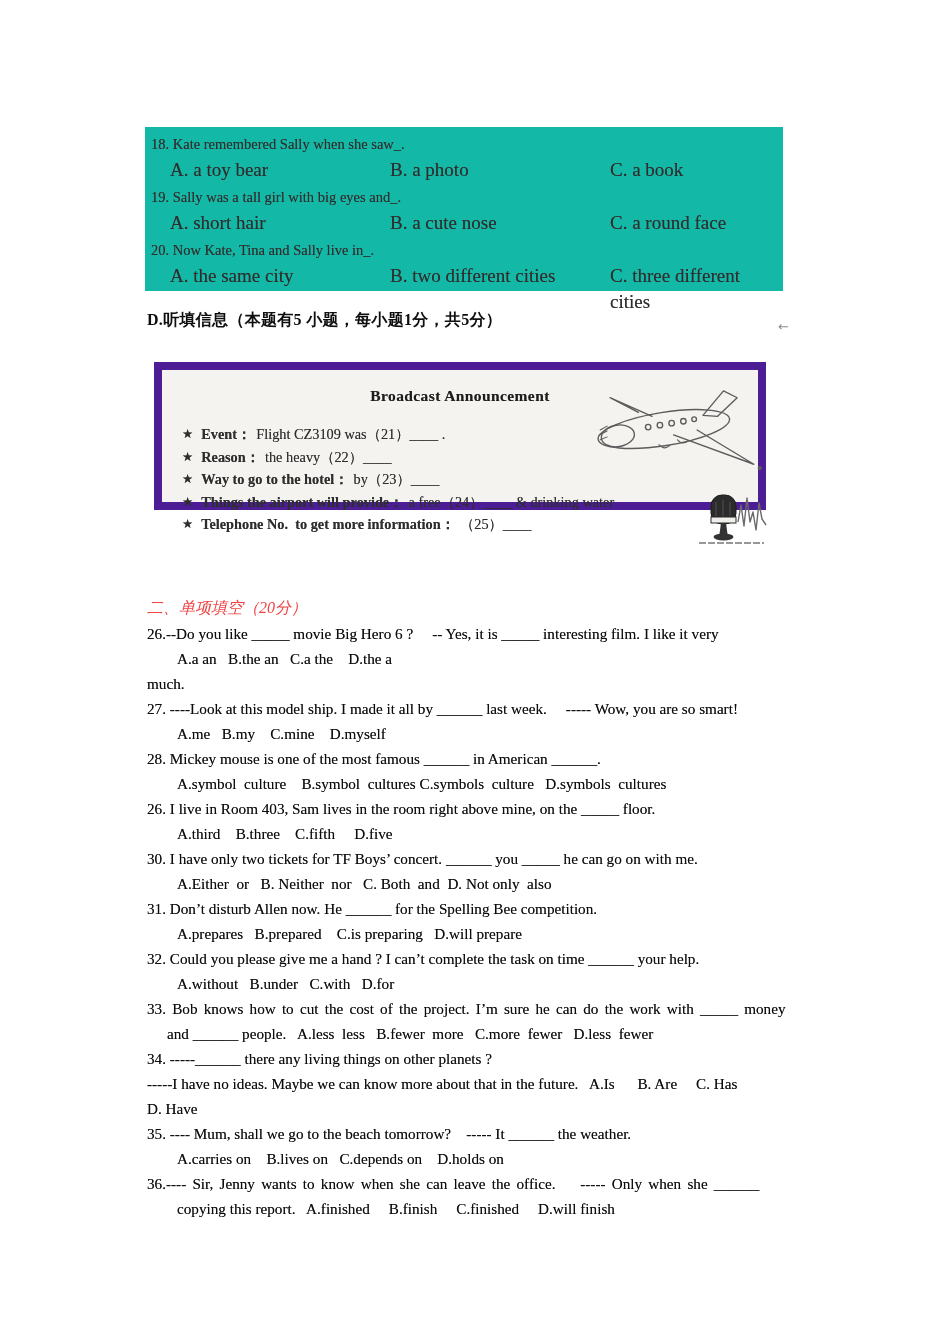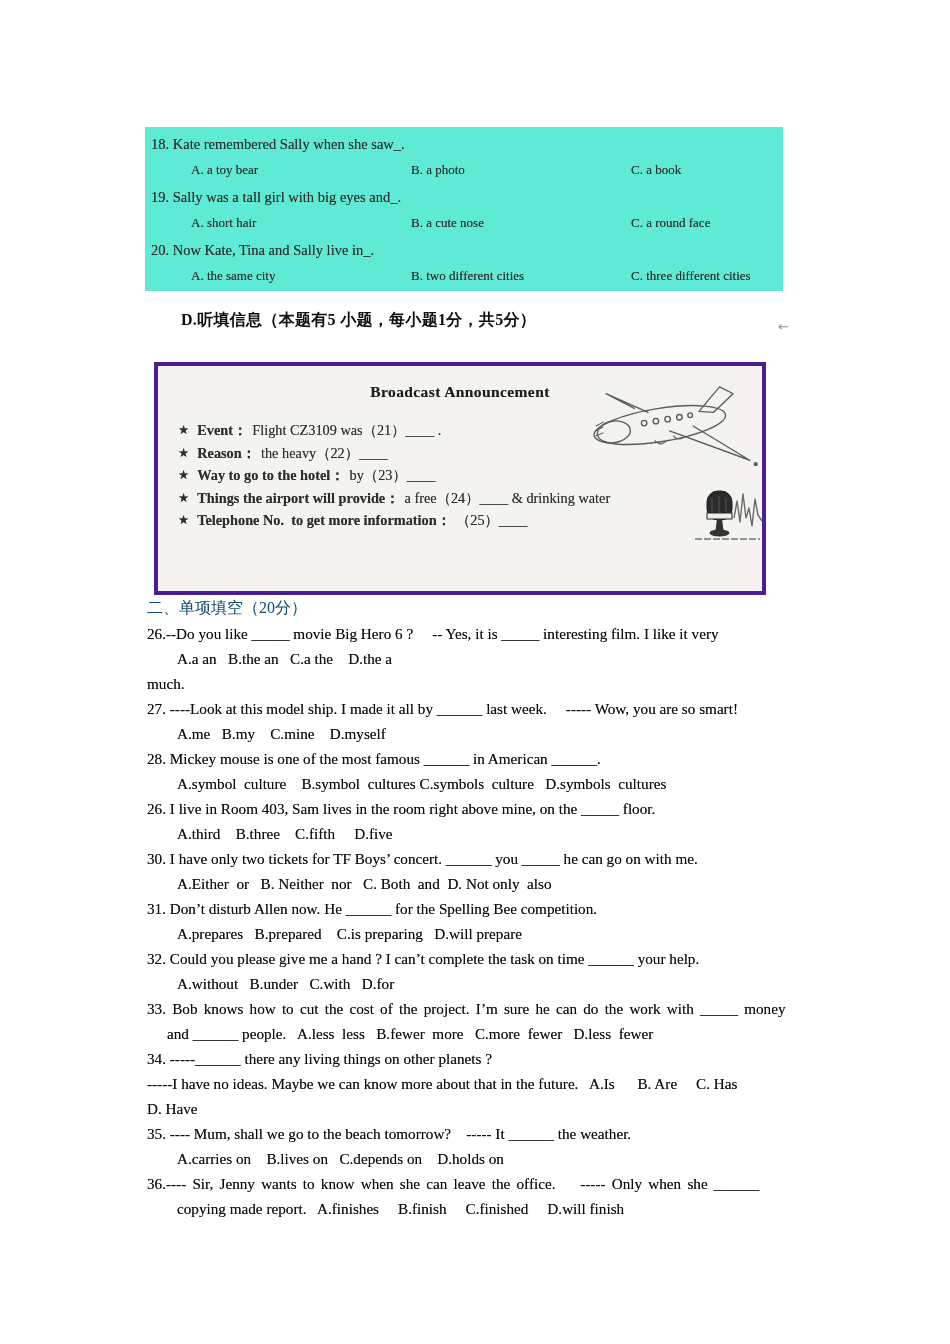--- a/index.html
+++ b/index.html
@@ -3,50 +3,50 @@
 <meta charset="utf-8">
 <style>
   html,body{margin:0;padding:0;}
   body{
     width:950px;height:1344px;position:relative;background:#ffffff;
     font-family:"Liberation Serif","DejaVu Serif",serif;color:#111;overflow:hidden;
   }
   
   .scan1{
     position:absolute;left:145px;top:127px;width:638px;height:164px;
-    background:#5eead4;padding-top:4px;box-sizing:border-box;
+    background:#14b8a6;padding-top:4px;box-sizing:border-box;
     color:#2e2e2e;text-shadow:0 0 .6px rgba(60,60,60,.65);
   }
   .lq{height:26.4px;line-height:26.4px;padding-left:6px;font-size:14.5px;white-space:pre;}
   .lopts{height:26.4px;line-height:26.4px;display:grid;grid-template-columns:220px 220px 1fr;
-    padding-left:46px;font-size:13px;}
+    padding-left:25px;font-size:19px;}
   
   .d-heading{position:absolute;left:147px;top:310px;font-size:16px;font-weight:bold;
-    letter-spacing:.3px;color:#0e0e0e;white-space:pre;margin-left:34px;}
+    letter-spacing:.3px;color:#0e0e0e;white-space:pre;}
   .cursor-mark{position:absolute;left:778px;top:319px;font-size:13px;color:#8c8c8c;
     font-family:"DejaVu Sans",sans-serif;}
   
   .bbox{
-    position:absolute;left:154px;top:362px;width:612px;height:233px;box-sizing:border-box;
-    background:#f4f3f0;border:4px solid #4c1d95;
+    position:absolute;left:154px;top:362px;width:612px;height:148px;box-sizing:border-box;
+    background:#f4f3f0;border:8px solid #4c1d95;
     color:#2d2d2d;text-shadow:0 0 .6px rgba(60,60,60,.6);
   }
   .btitle{position:absolute;left:0;top:17px;width:100%;text-align:center;
     font-weight:bold;font-size:15.5px;letter-spacing:.4px;color:#1d1d1d;}
   .blines{position:absolute;left:20px;top:53px;}
   .bline{height:22.6px;line-height:22.6px;font-size:14.3px;white-space:pre;}
   .star{display:inline-block;font-size:12.5px;margin-right:8px;transform:translateY(-1px);
     font-family:"DejaVu Sans",sans-serif;}
   .blabel{font-weight:bold;margin-top:28px;}
   .brest{margin-left:5px;margin-top:48px;}
   .plane{position:absolute;left:425px;top:16px;width:182px;height:90px;}
   .mic{position:absolute;left:534px;top:122px;width:72px;height:60px;}
   
   .sec2{position:absolute;left:147px;top:594px;width:690px;}
-  .sec2-heading{font-size:16px;line-height:27px;white-space:pre;color:#0c4a6e;}
+  .sec2-heading{font-size:16px;line-height:27px;white-space:pre;color:#ef4444;font-style:italic;}
   .ln{font-size:15.2px;line-height:25px;white-space:pre;color:#0d0d0d;
     text-shadow:0 0 .3px rgba(0,0,0,.55);}
   .ln.opt{padding-left:30px;}
   .ln.ind{padding-left:20px;}
   .ln.wide{word-spacing:2.4px;}
 </style>
 </head>
 <body>
 
 <div class="scan1">
@@ -132,15 +132,15 @@
       <div class="ln q">32. Could you please give me a hand ? I can’t complete the task on time ______ your help.</div>
       <div class="ln opt">A.without   B.under   C.with   D.for</div>
       <div class="ln q wide">33. Bob knows how to cut the cost of the project. I’m sure he can do the work with _____ money</div>
       <div class="ln ind">and ______ people.   A.less  less   B.fewer  more   C.more  fewer   D.less  fewer</div>
       <div class="ln q">34. -----______ there any living things on other planets ?</div>
       <div class="ln cont">-----I have no ideas. Maybe we can know more about that in the future.   A.Is      B. Are     C. Has</div>
       <div class="ln cont">D. Have</div>
       <div class="ln q">35. ---- Mum, shall we go to the beach tomorrow?    ----- It ______ the weather.</div>
       <div class="ln opt">A.carries on    B.lives on   C.depends on    D.holds on</div>
       <div class="ln q wide">36.---- Sir, Jenny wants to know when she can leave the office.    ----- Only when she ______</div>
-      <div class="ln opt">copying made report.   A.finishes     B.finish     C.finished     D.will finish</div>
+      <div class="ln opt">copying this report.   A.finished     B.finish     C.finished     D.will finish</div>
     </div>
 </div>
 
 </body></html>

